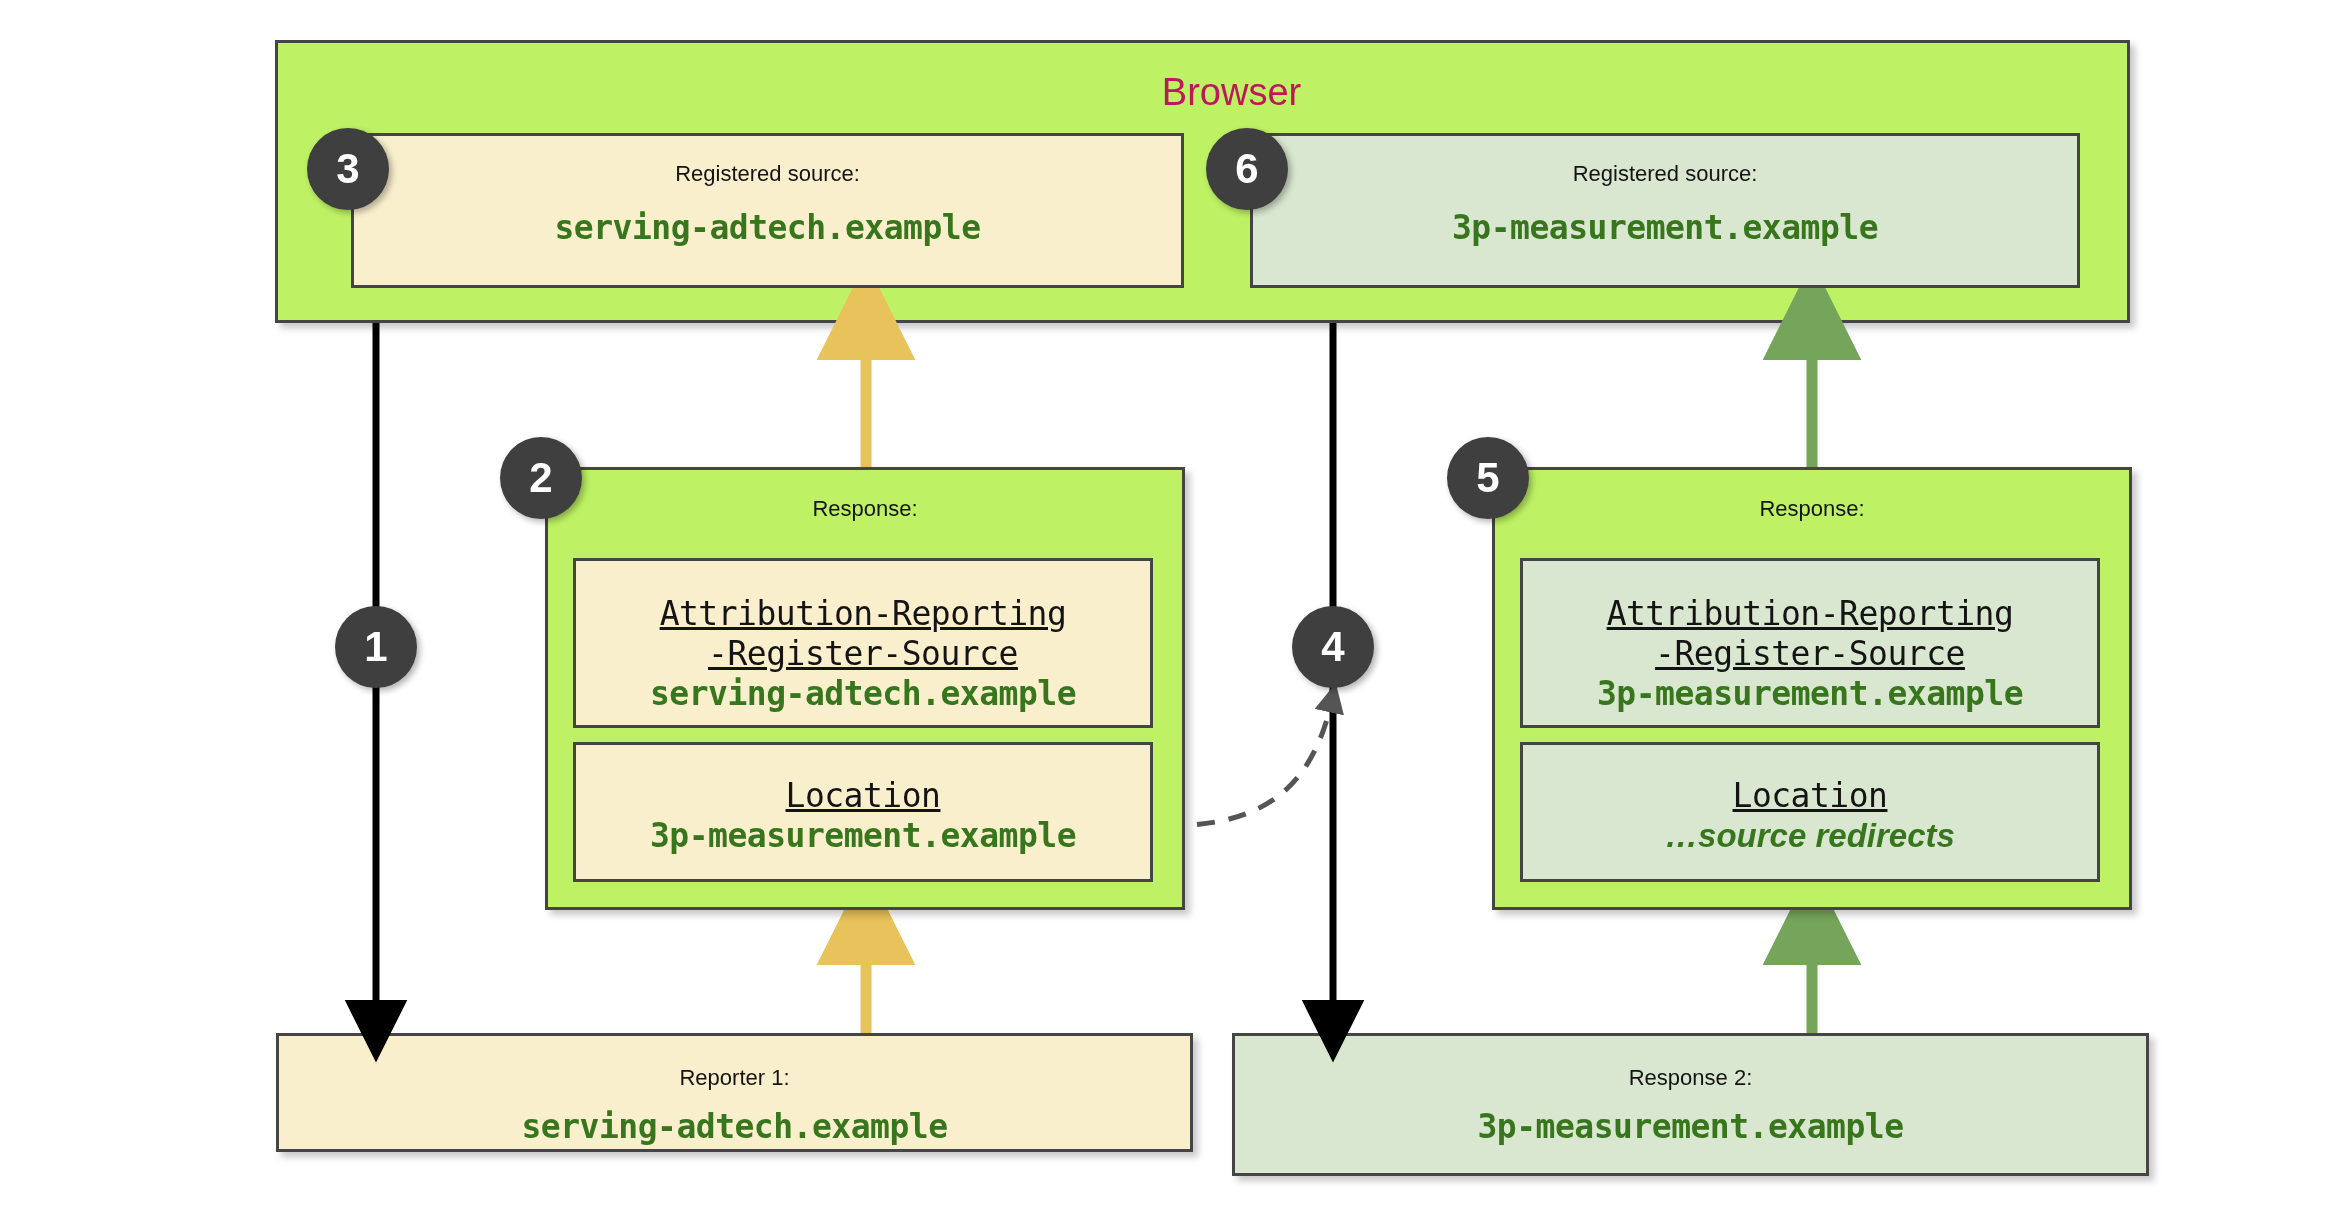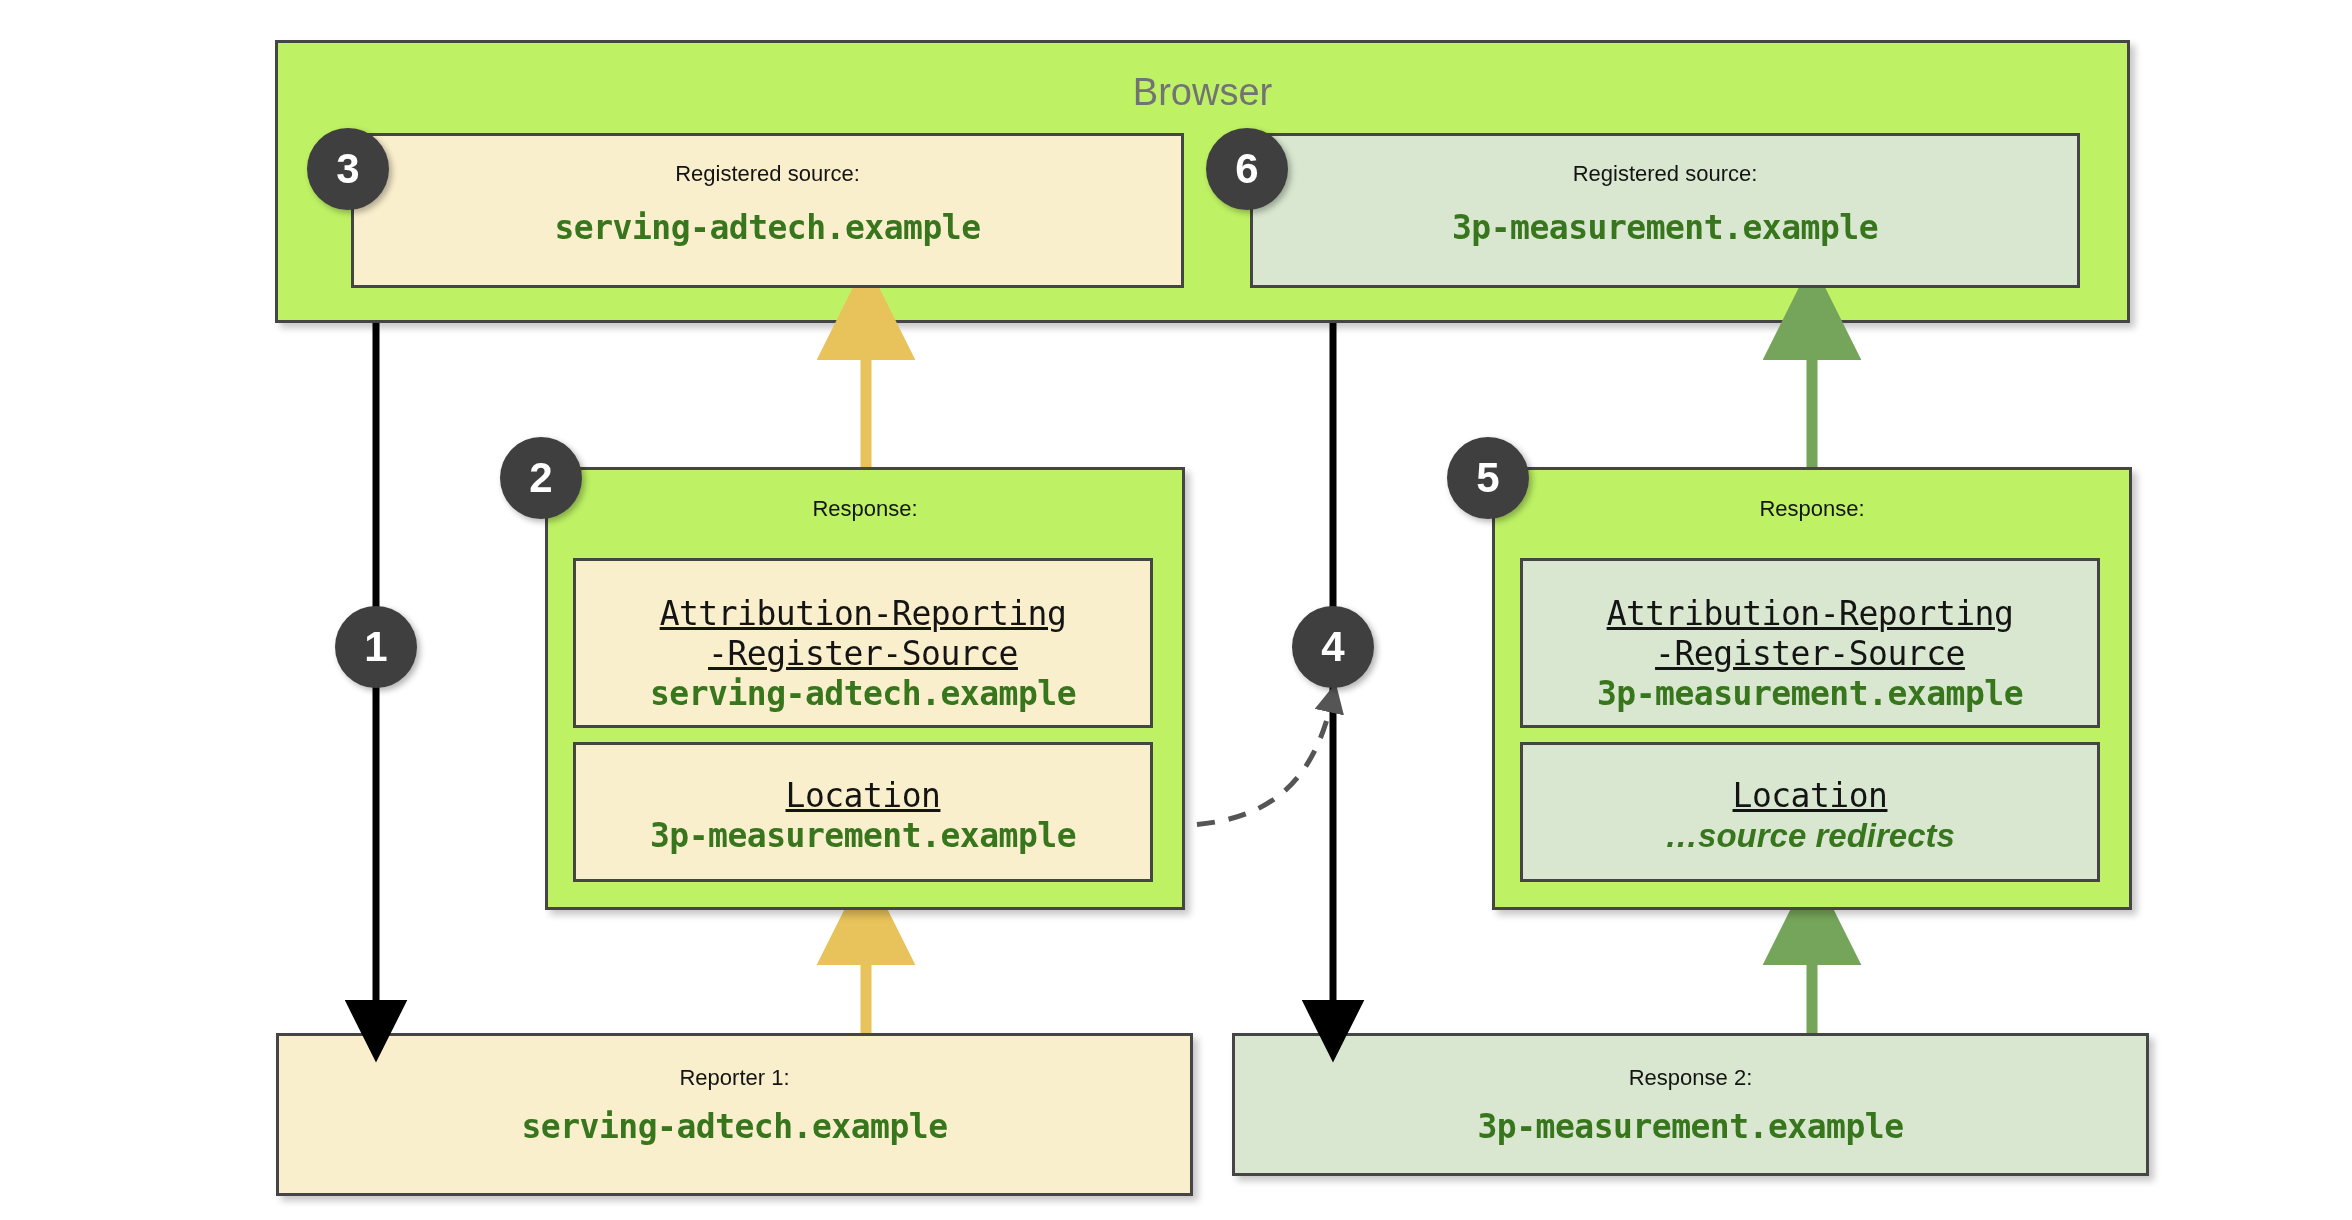--- a/index.html
+++ b/index.html
@@ -39,21 +39,22 @@
   .center-text {
     position: absolute;
     width: 100%;
     left: 0;
     text-align: center;
     color: #111111;
     line-height: 1.18;
   }
   .browser-title {
     font-size: 38px;
-    color: #737373;
+    color: #be185d;
+    margin-left: 29px;
   }
   .lbl {
     font-size: 22px;
     color: #141414;
   }
   .mono {
     font-family: "DejaVu Sans Mono", "Liberation Mono", monospace;
     font-size: 33px;
     font-weight: bold;
     color: #38761d;
@@ -183,21 +184,21 @@
     <div class="inner green" style="left:25px; top:272px; width:580px; height:140px;">
       <div class="center-text mono-dark" style="top:32px;">Location</div>
       <div class="center-text ital" style="top:72px;">…source redirects</div>
     </div>
   </div>
   <div class="step" style="left:1447px; top:437px;">5</div>
 
   <div class="step" style="left:335px; top:606px;">1</div>
   <div class="step" style="left:1292px; top:606px;">4</div>
 
-  <div class="box yellow" style="left:276px; top:1033px; width:917px; height:163px;padding-left:28px;">
+  <div class="box yellow" style="left:276px; top:1033px; width:917px; height:119px;padding-left:28px;">
     <div class="center-text lbl" style="top:29px;">Reporter 1:</div>
     <div class="center-text mono" style="top:72px;">serving-adtech.example</div>
   </div>
 
   <div class="box green" style="left:1232px; top:1033px; width:917px; height:143px;">
     <div class="center-text lbl" style="top:29px;">Response 2:</div>
     <div class="center-text mono" style="top:72px;">3p-measurement.example</div>
   </div>
 
 </div>

